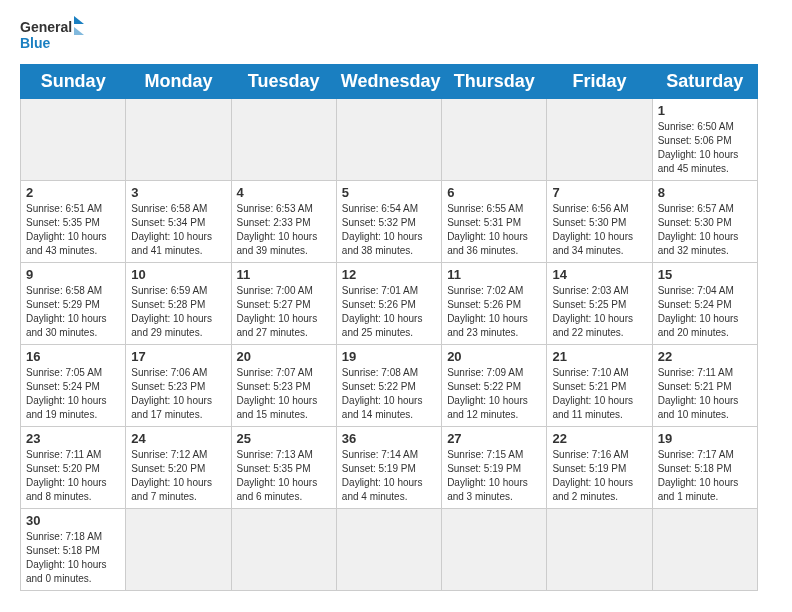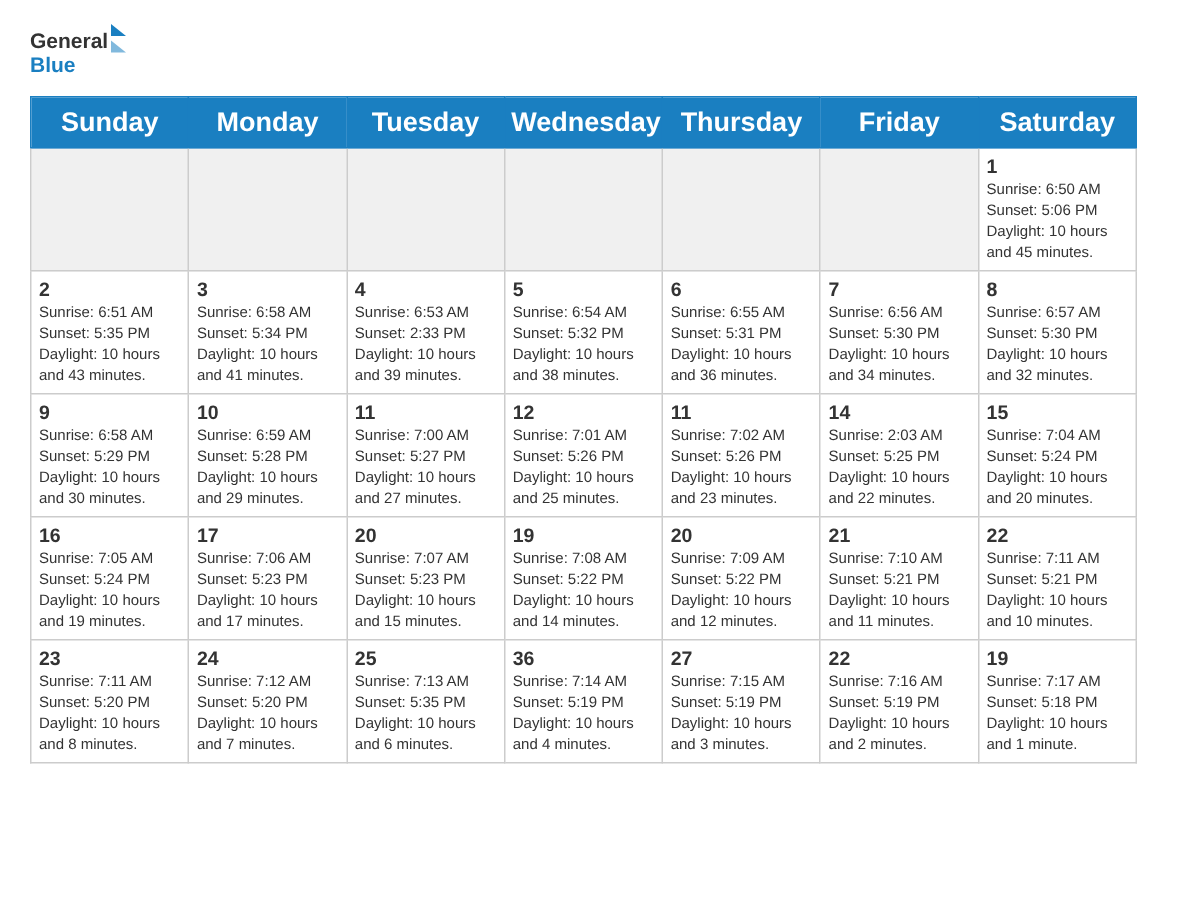--- a/index.html
+++ b/index.html
@@ -262,15 +262,30 @@
 and 2 minutes.</div>
           </td>
           <td>
             <span class="day-number">19</span>
             <div class="day-info">Sunrise: 7:17 AM
 Sunset: 5:18 PM
 Daylight: 10 hours
 and 1 minute.</div>
           </td>
         </tr>
+        <tr>
+          <td class="last-row">
+            <span class="day-number">30</span>
+            <div class="day-info">Sunrise: 7:18 AM
+Sunset: 5:18 PM
+Daylight: 10 hours
+and 0 minutes.</div>
+          </td>
+          <td class="last-row empty"></td>
+          <td class="last-row empty"></td>
+          <td class="last-row empty"></td>
+          <td class="last-row empty"></td>
+          <td class="last-row empty"></td>
+          <td class="last-row empty"></td>
+        </tr>
       </tbody>
   </table>
 </div>
 
 </body></html>

